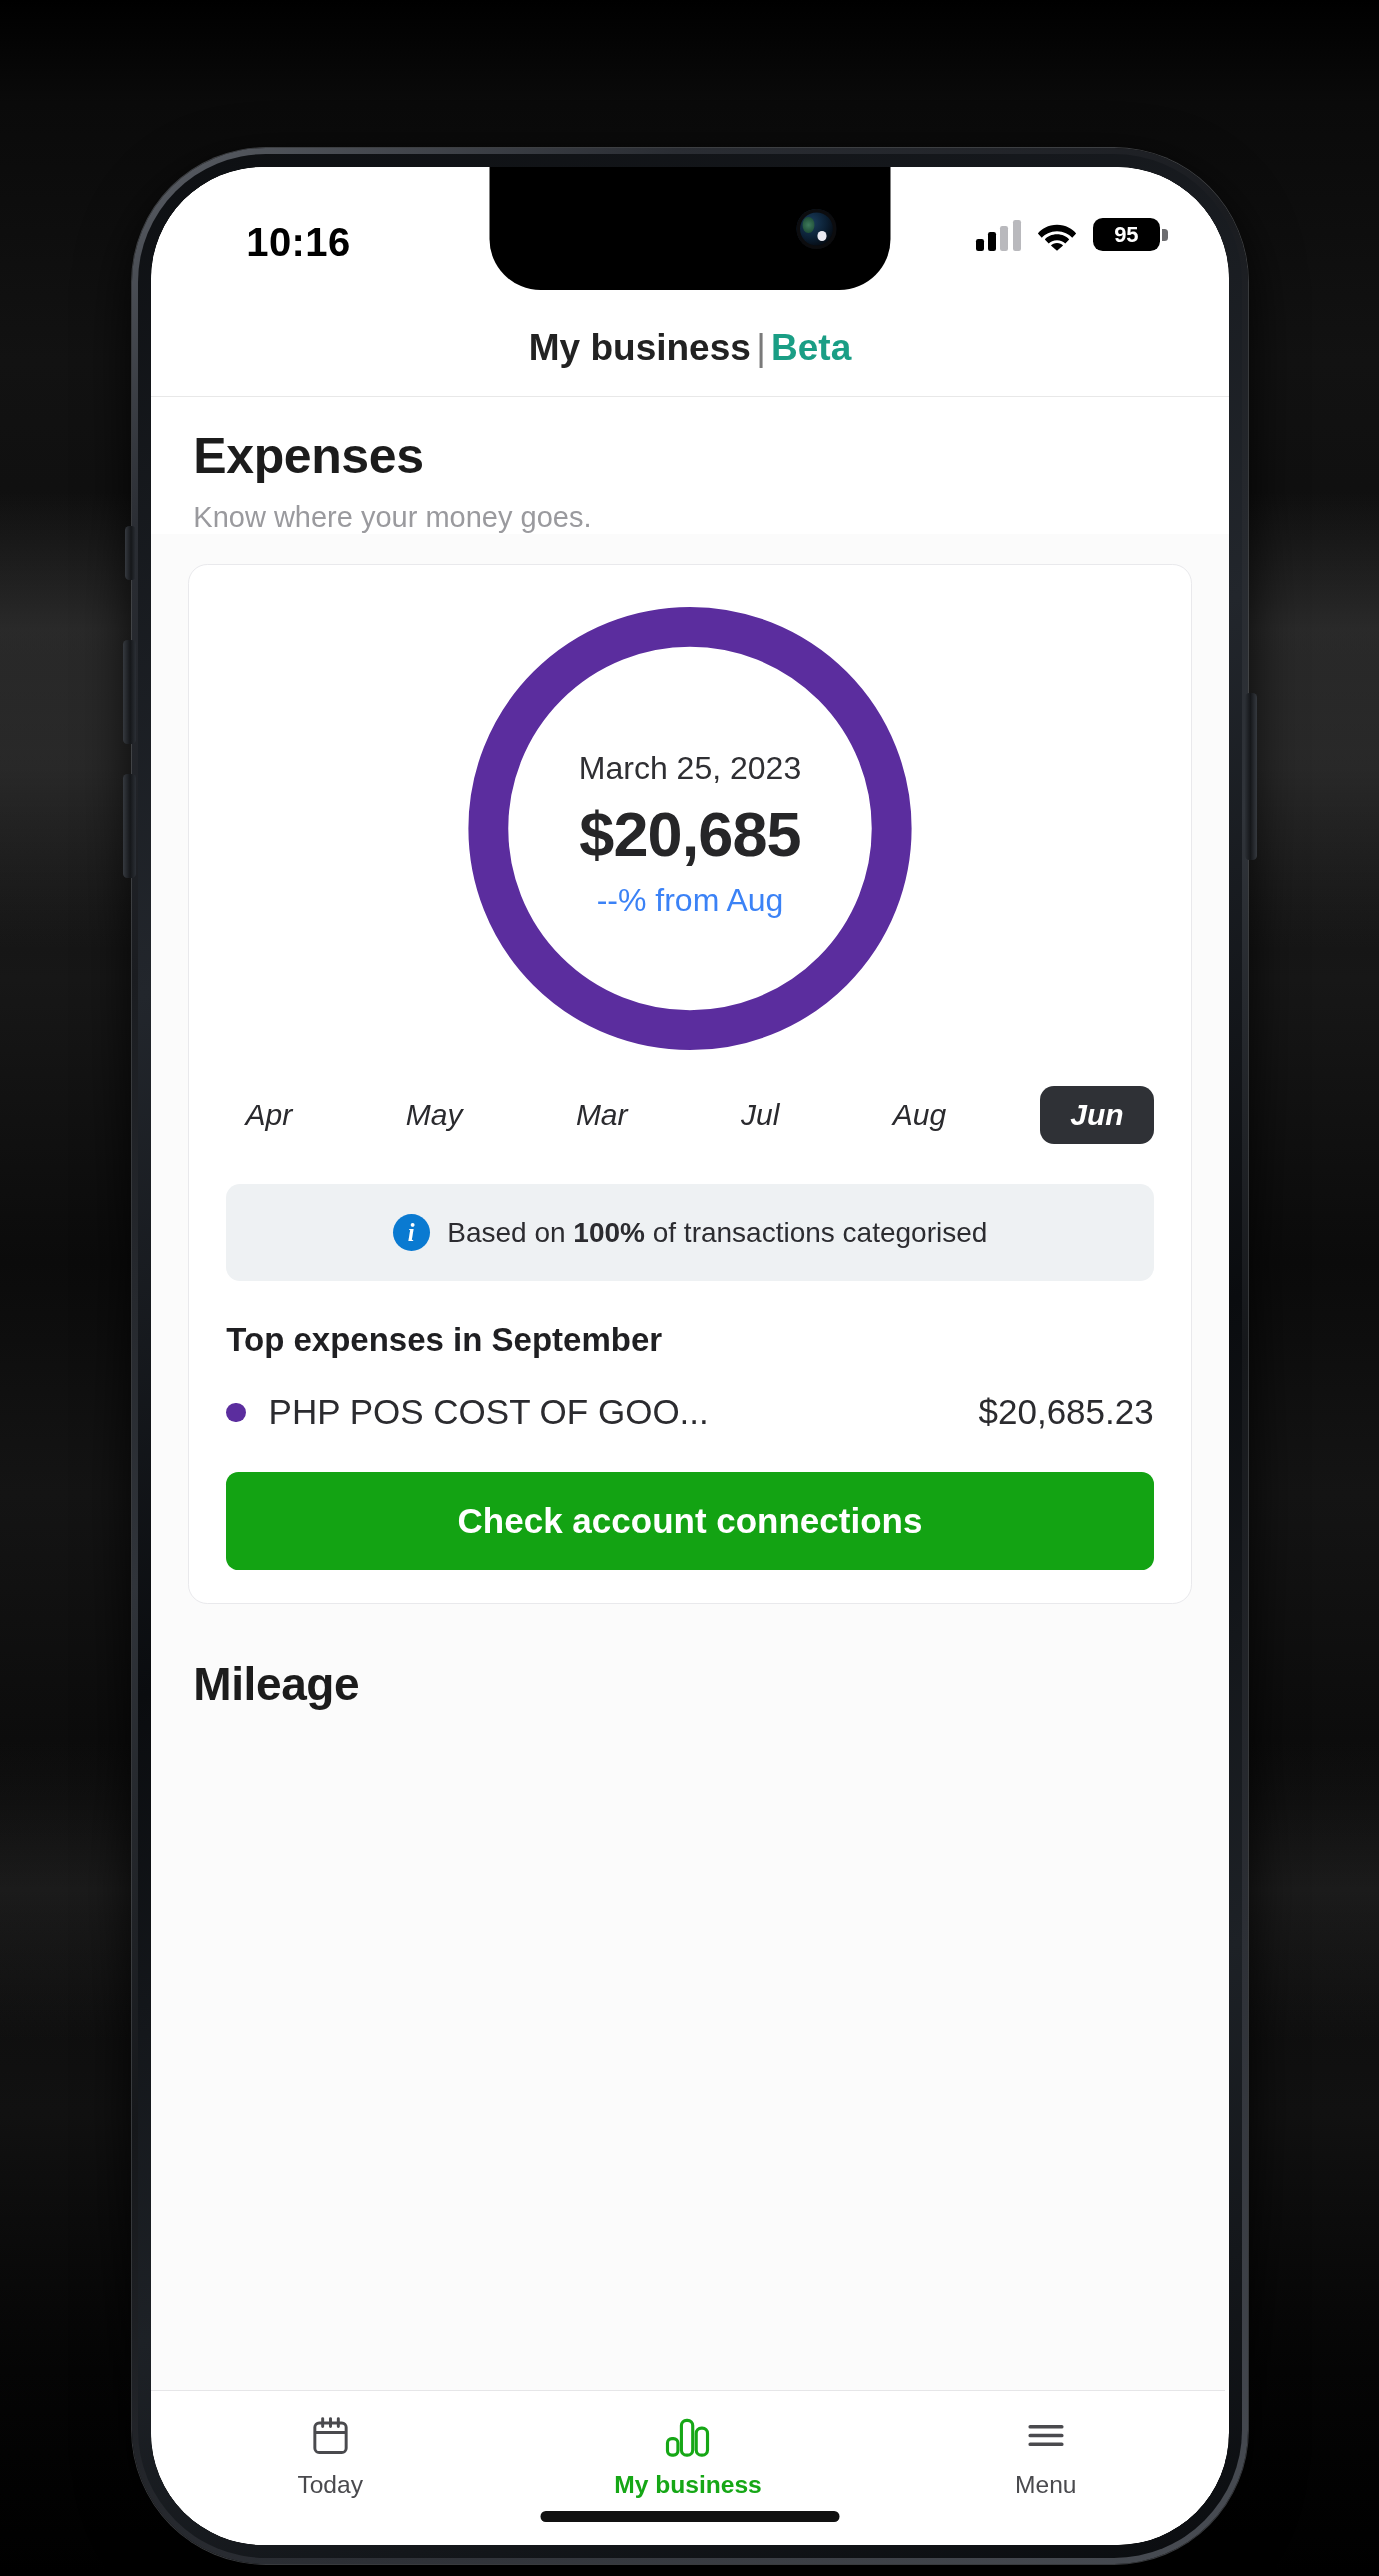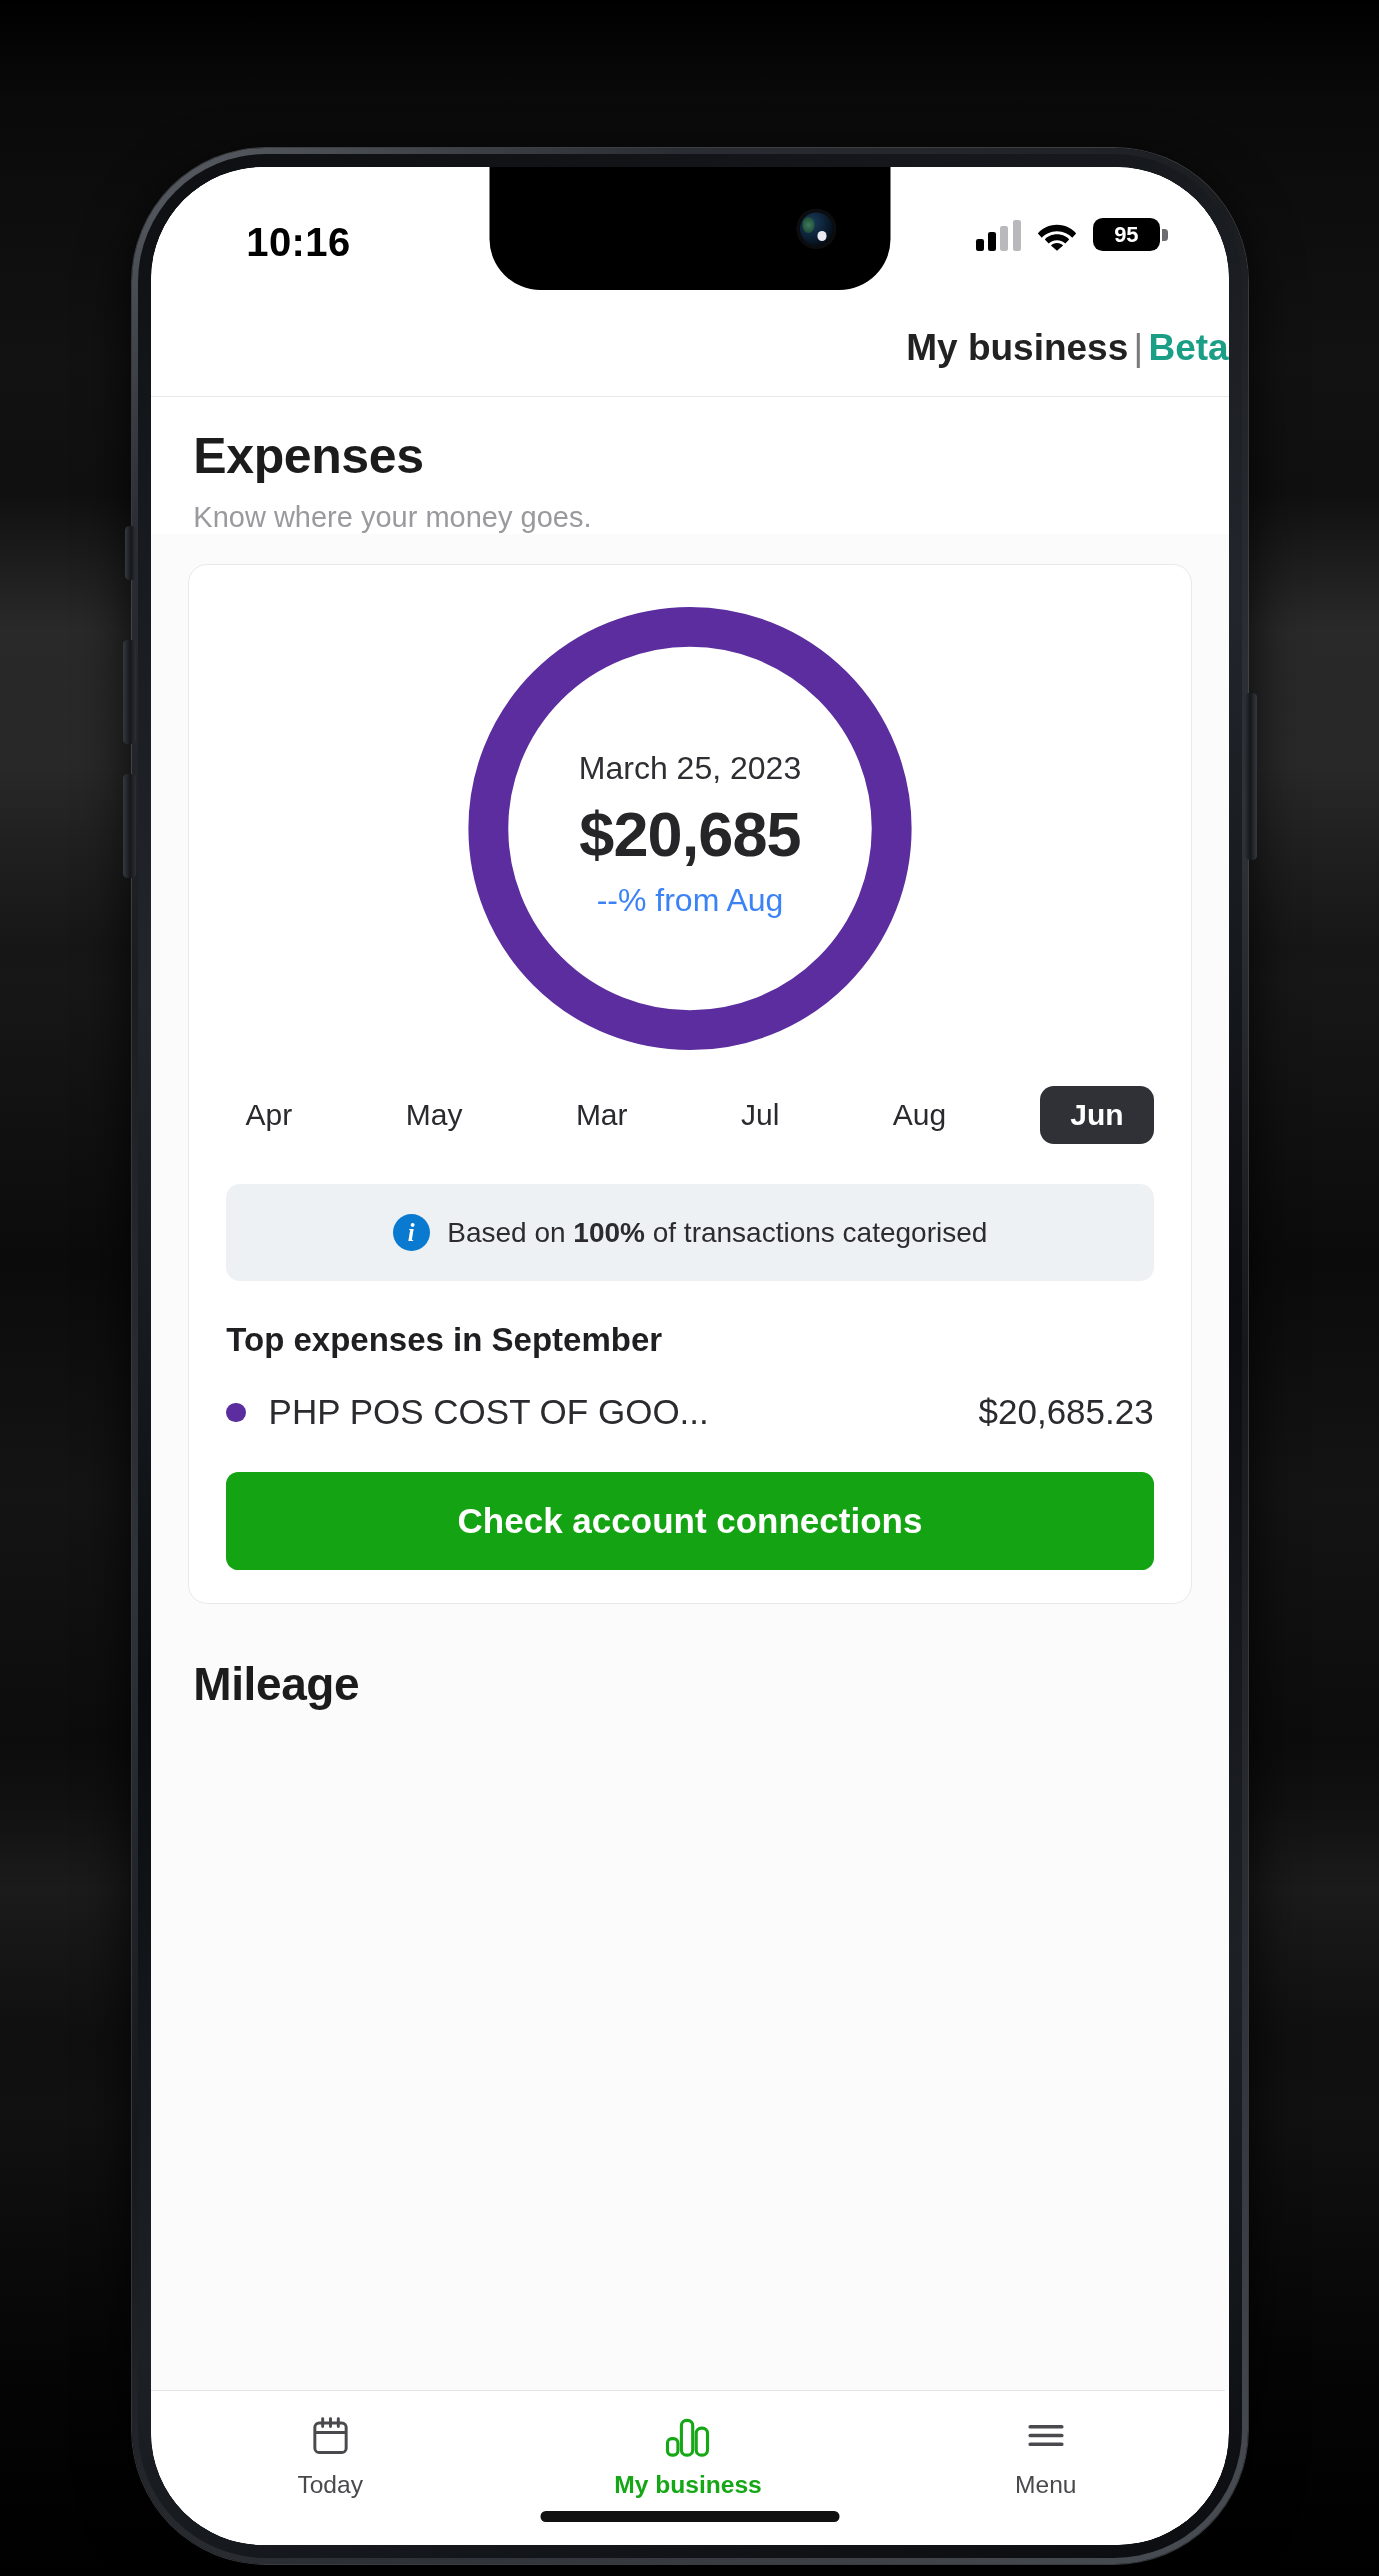--- a/index.html
+++ b/index.html
@@ -124,21 +124,21 @@
   }
   .battery span { color:#fff; font-size:22px; font-weight:700; letter-spacing:-0.3px; }
   .battery::after {
     content:""; position:absolute; right:-8px; top:10.5px;
     width:5.3px; height:12.3px; border-radius:0 3.5px 3.5px 0; background:#6d6d70;
   }
 
   
   .app-header {
     position:absolute; top:132px; left:0; right:0; height:98px;
-    display:flex; align-items:center; justify-content:flex-end;
+    display:flex; align-items:center; justify-content:center;
     border-bottom: 0.9px solid #e8e8e8;
     background:#fff; z-index: 20;
   }
   .app-title { font-size: 37px; font-weight: 600; color:#222; }
   .app-title .divider { color:#7a7a7a; font-weight: 400; margin: 0 5.3px; }
   .app-title .beta { color:#1a9e85; font-weight: 600; }
 
   
   .content {
     position:absolute; top:230px; left:0; right:0; bottom:155px;
@@ -166,21 +166,21 @@
     position:absolute; left:50%; top:50%; transform:translate(-50%,-50%);
     width: 351px; text-align:center;
   }
   .donut-date { font-size: 32px; color:#2f2f33; font-weight:500; }
   .donut-amount { font-size: 63px; font-weight: 800; color:#262628; margin-top: 10.5px; letter-spacing:-0.9px; }
   .donut-delta { font-size: 32px; color:#3b82f6; margin-top: 12.3px; }
 
   
   .months {
     display:flex; align-items:center; justify-content:space-between;
-    padding: 0 37px; margin-top: 5.3px;
+    padding: 0 37px; margin-top: 5.3px; font-style: italic;
   }
   .month {
     font-size: 30px; color:#2a2a2e; font-weight: 500;
     padding: 12.3px 19.3px; border-radius: 14px; background: transparent;
   }
   .month.active { background:#2f3136; color:#fff; padding: 12.3px 30px; font-weight:600; }
 
   
   .banner {
     margin: 40px 37px 0 37px;

